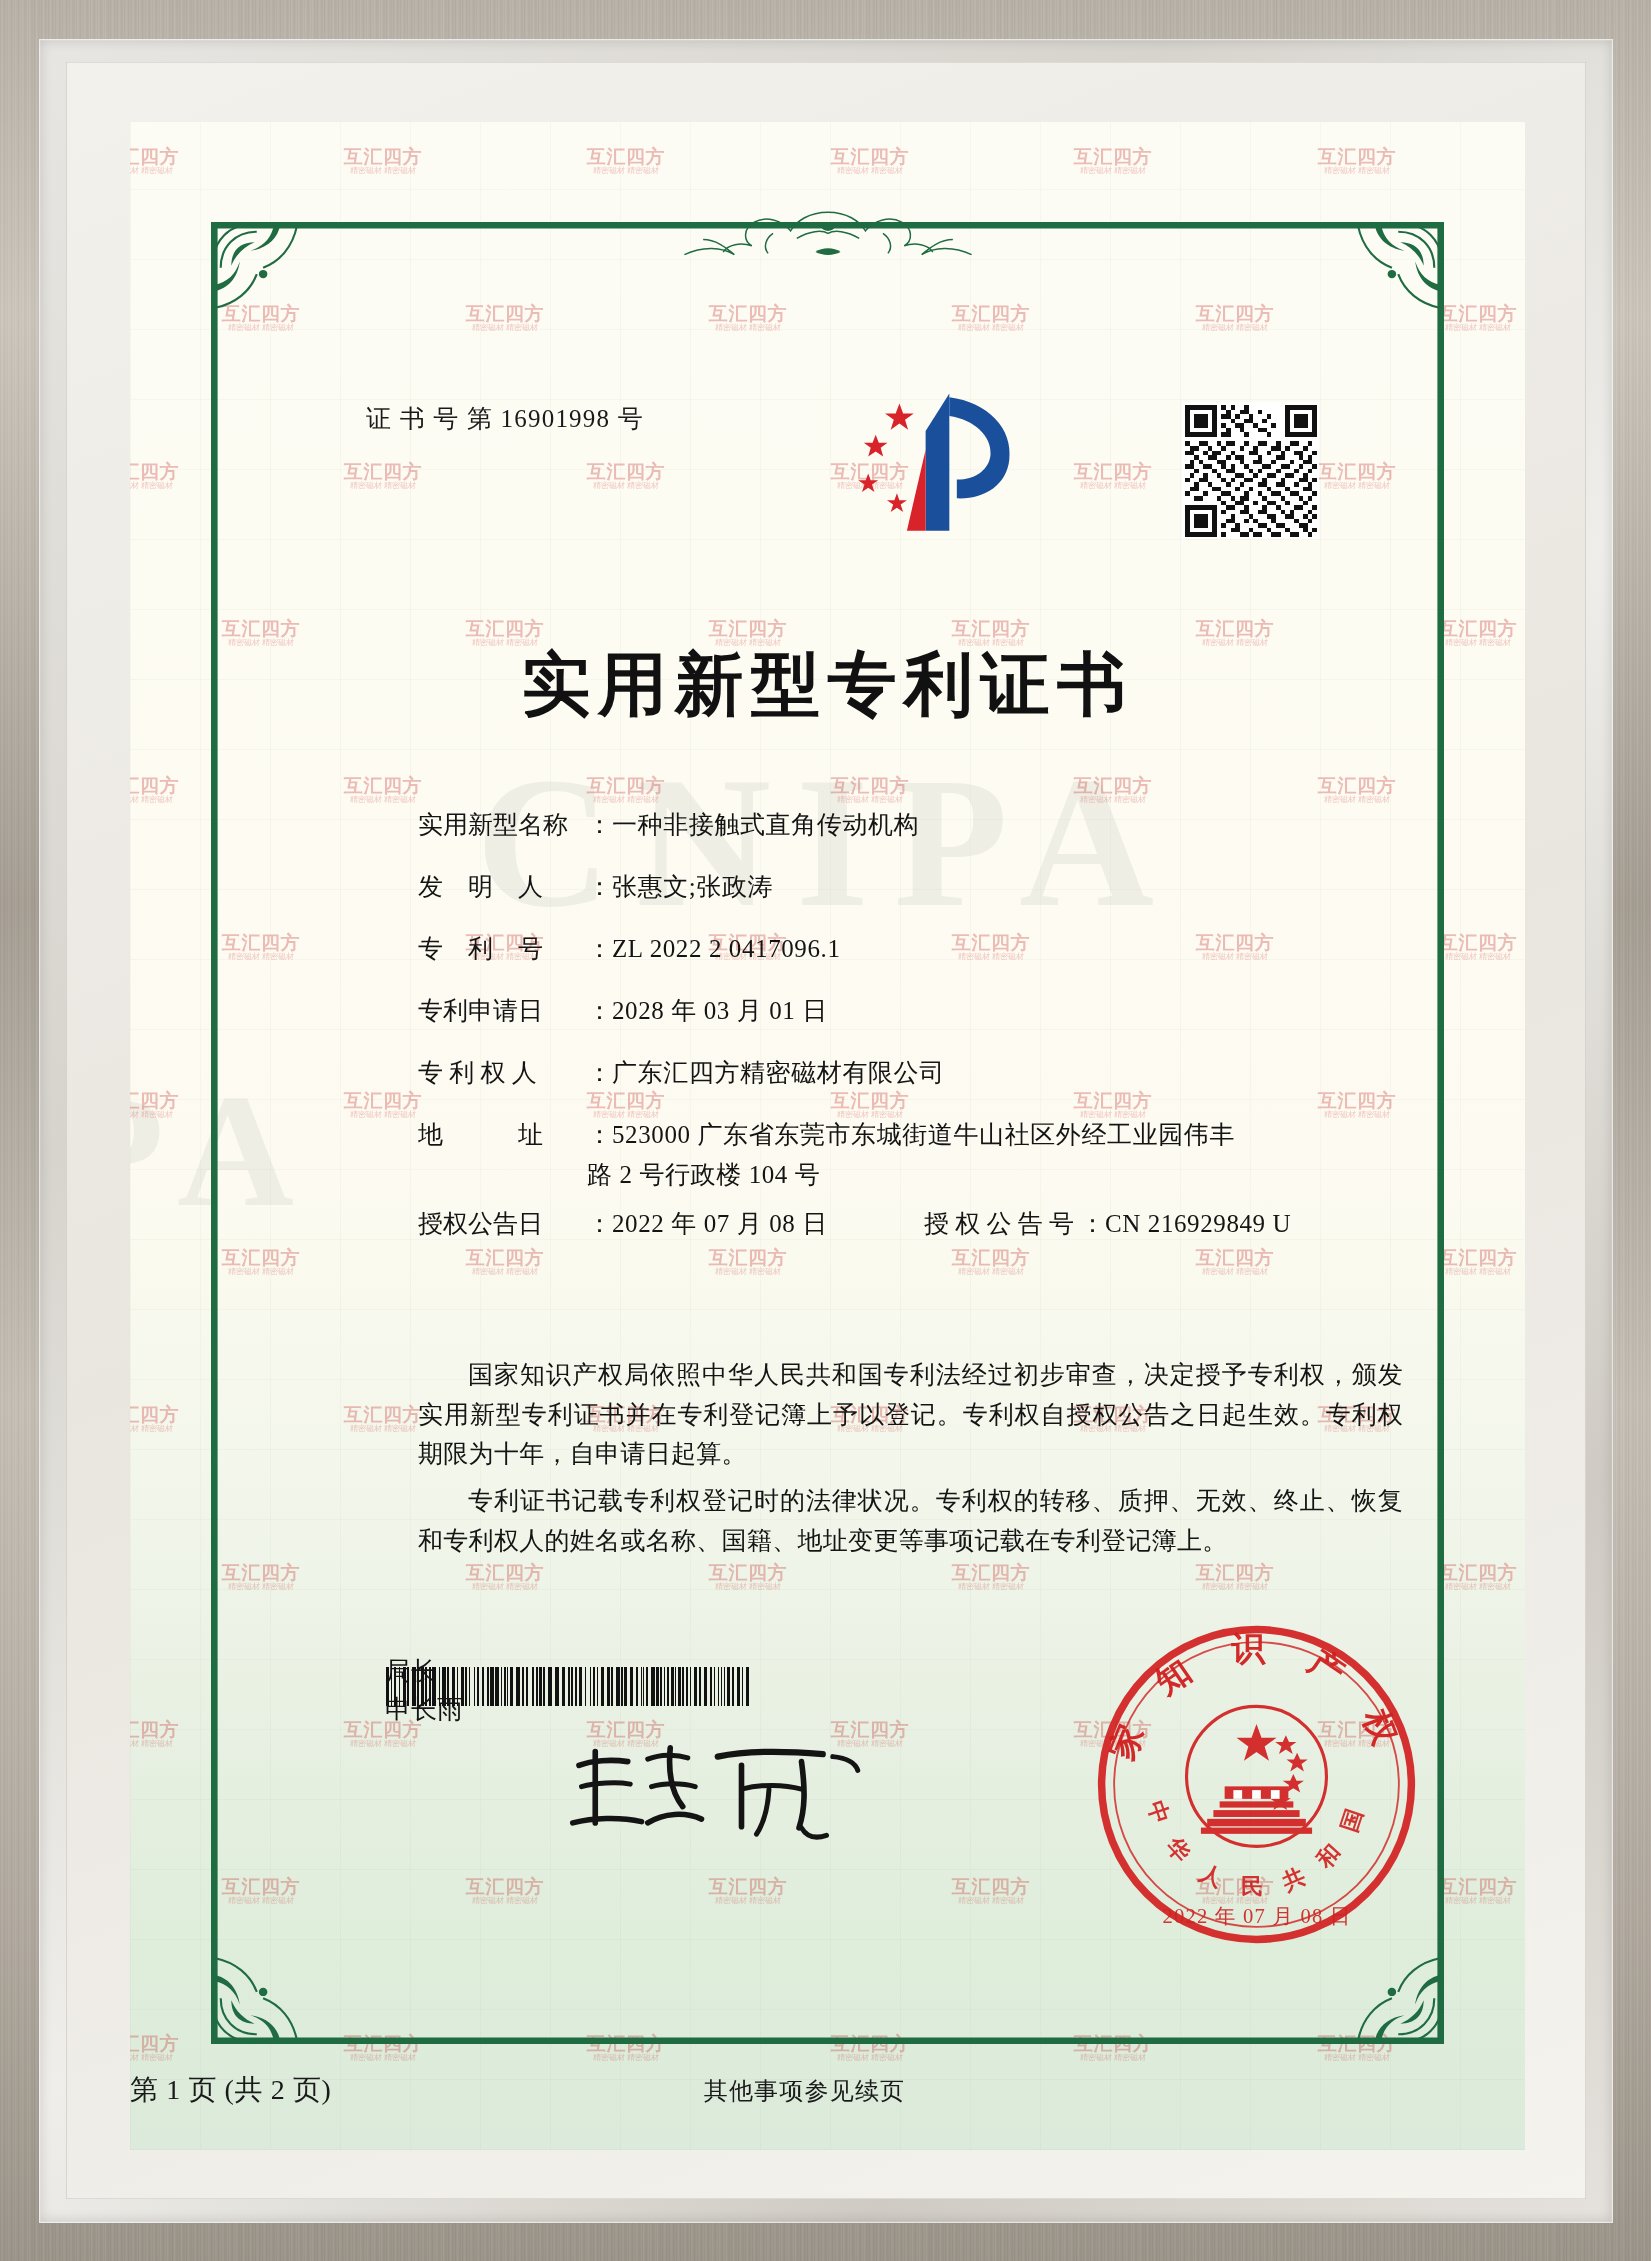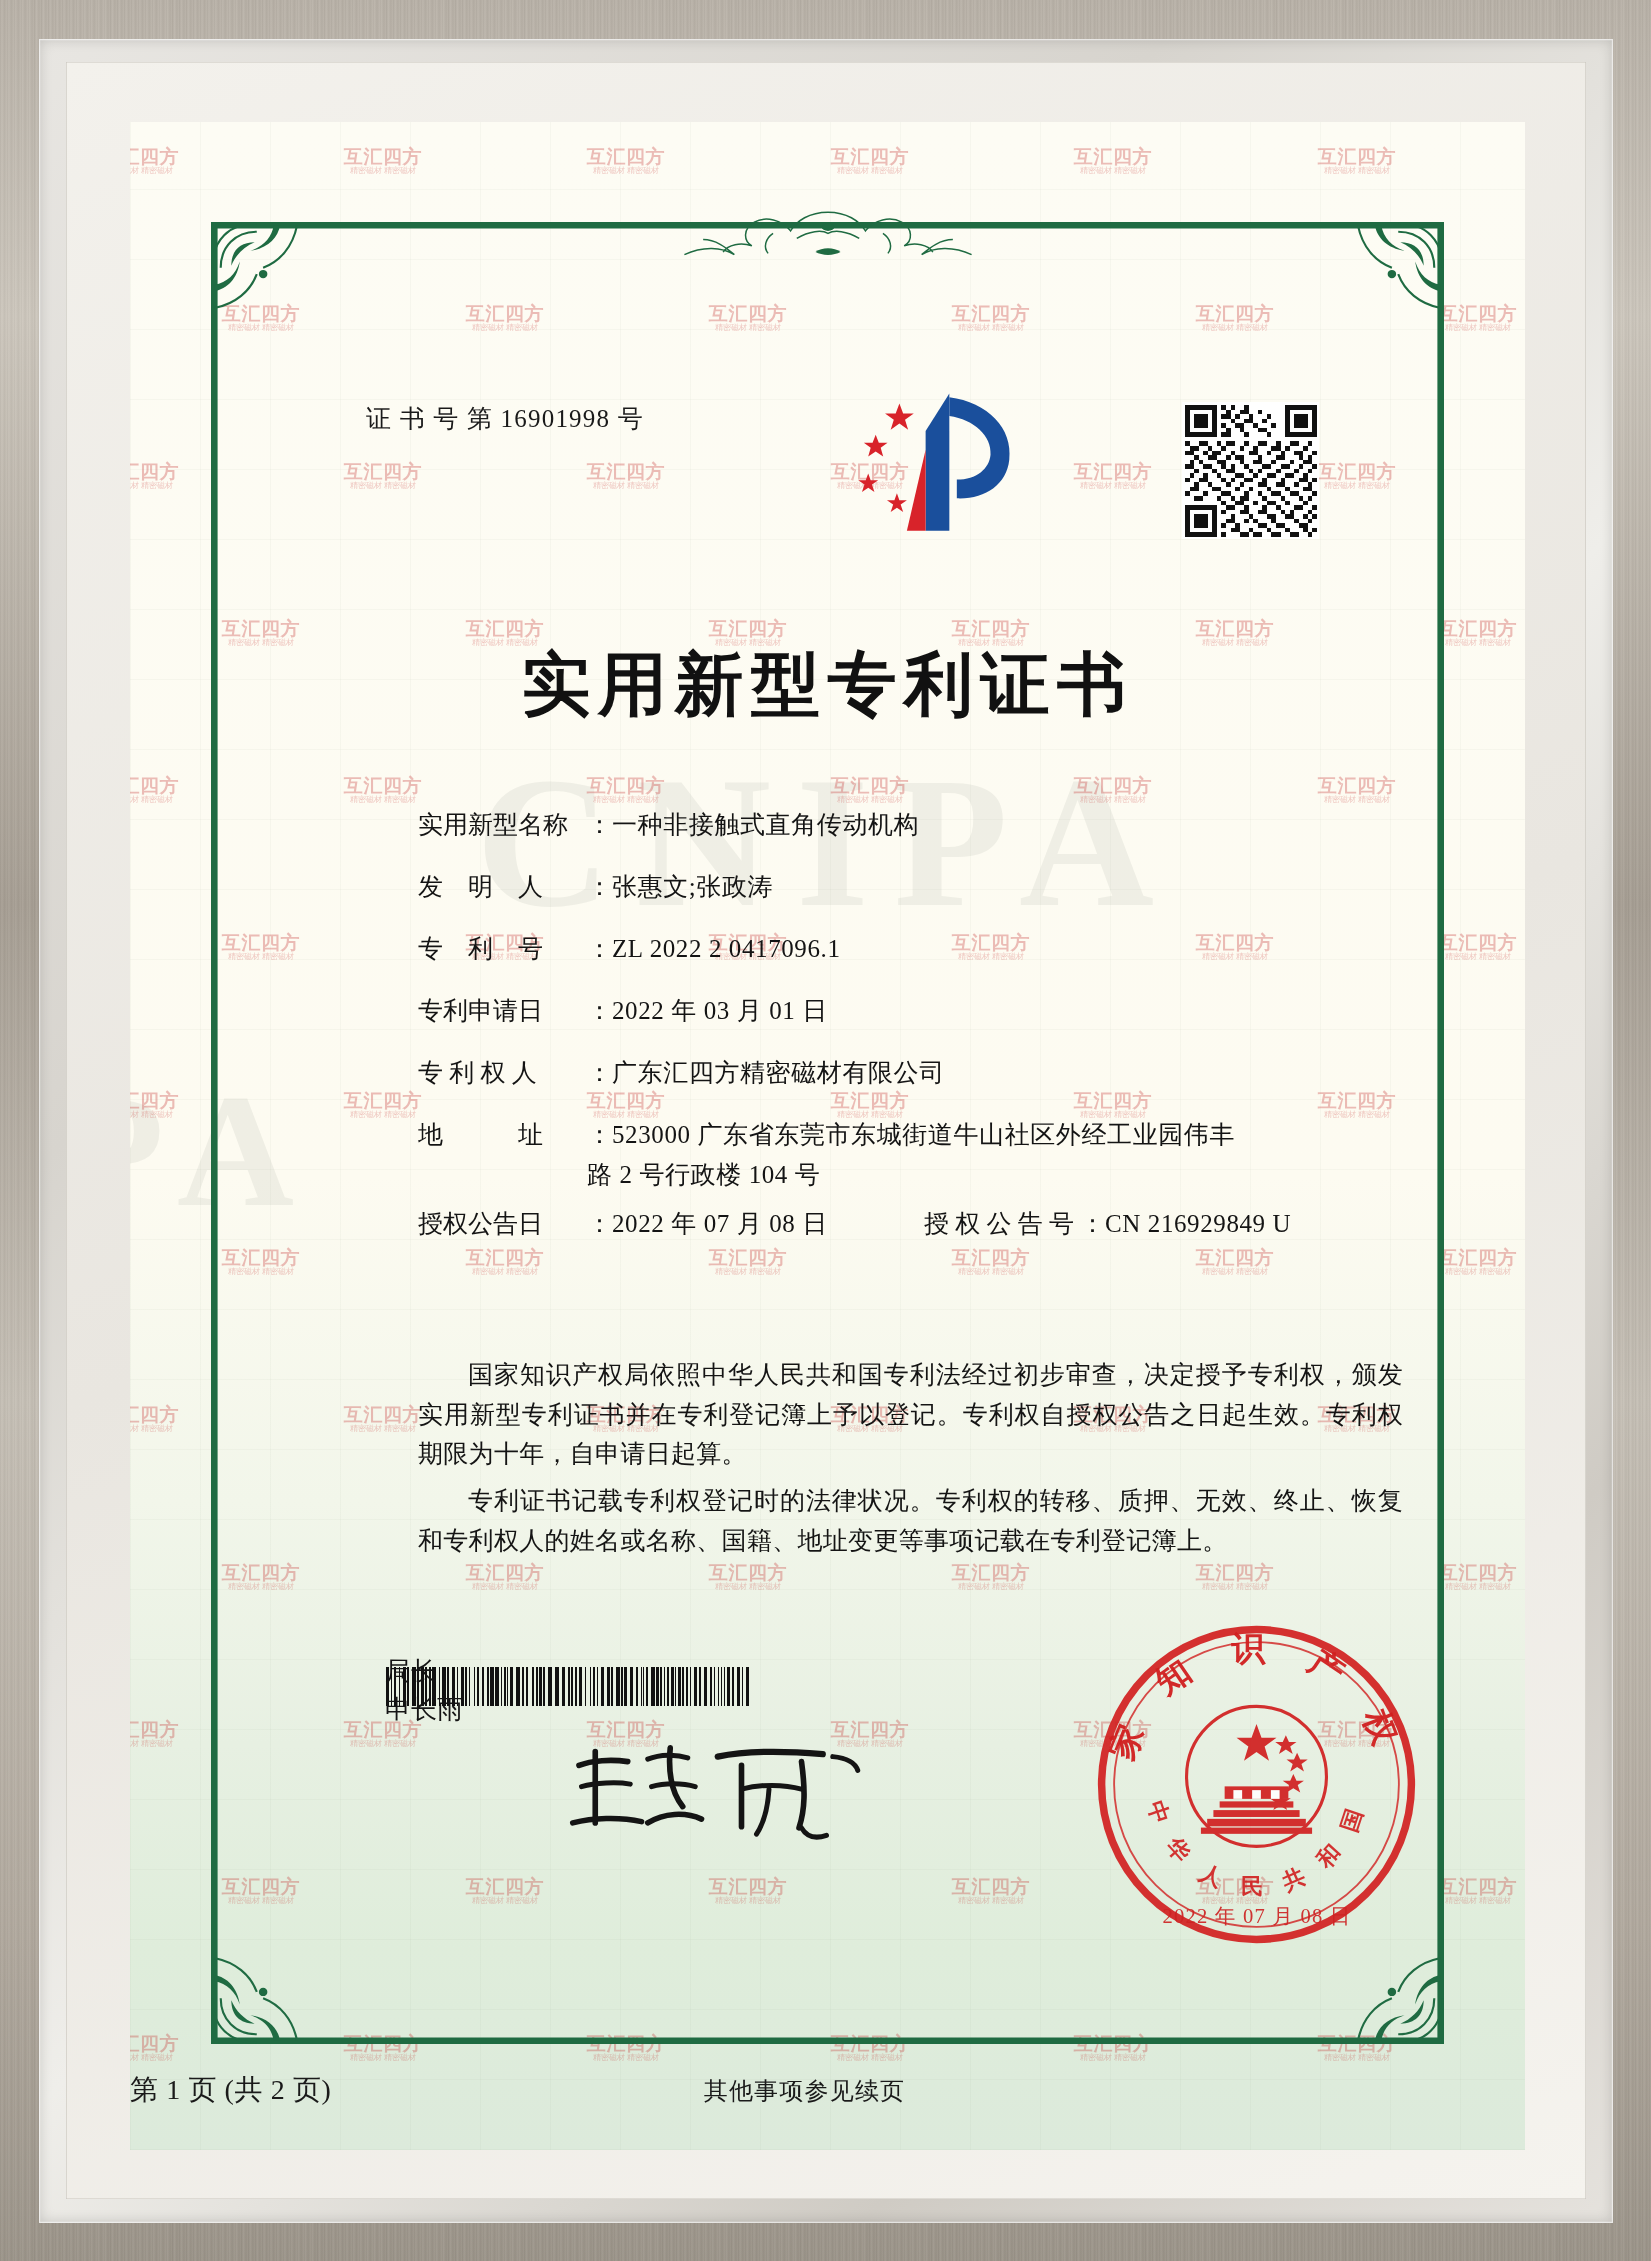--- a/index.html
+++ b/index.html
@@ -901,21 +901,21 @@
         <span class="value">张惠文;张政涛</span>
       </div>
       <div class="row">
         <span class="label">专　利　号</span>
         <span>：</span>
         <span class="value">ZL 2022 2 0417096.1</span>
       </div>
       <div class="row">
         <span class="label">专利申请日</span>
         <span>：</span>
-        <span class="value">2022 年 03 月 01 日</span>
+        <span class="value">2028 年 03 月 01 日</span>
       </div>
       <div class="row">
         <span class="label">专 利 权 人</span>
         <span>：</span>
         <span class="value">广东汇四方精密磁材有限公司</span>
       </div>
 
       <div class="row" style="margin-bottom:11.2px;">
         <span class="label">地　　　址</span>
         <span>：</span>

